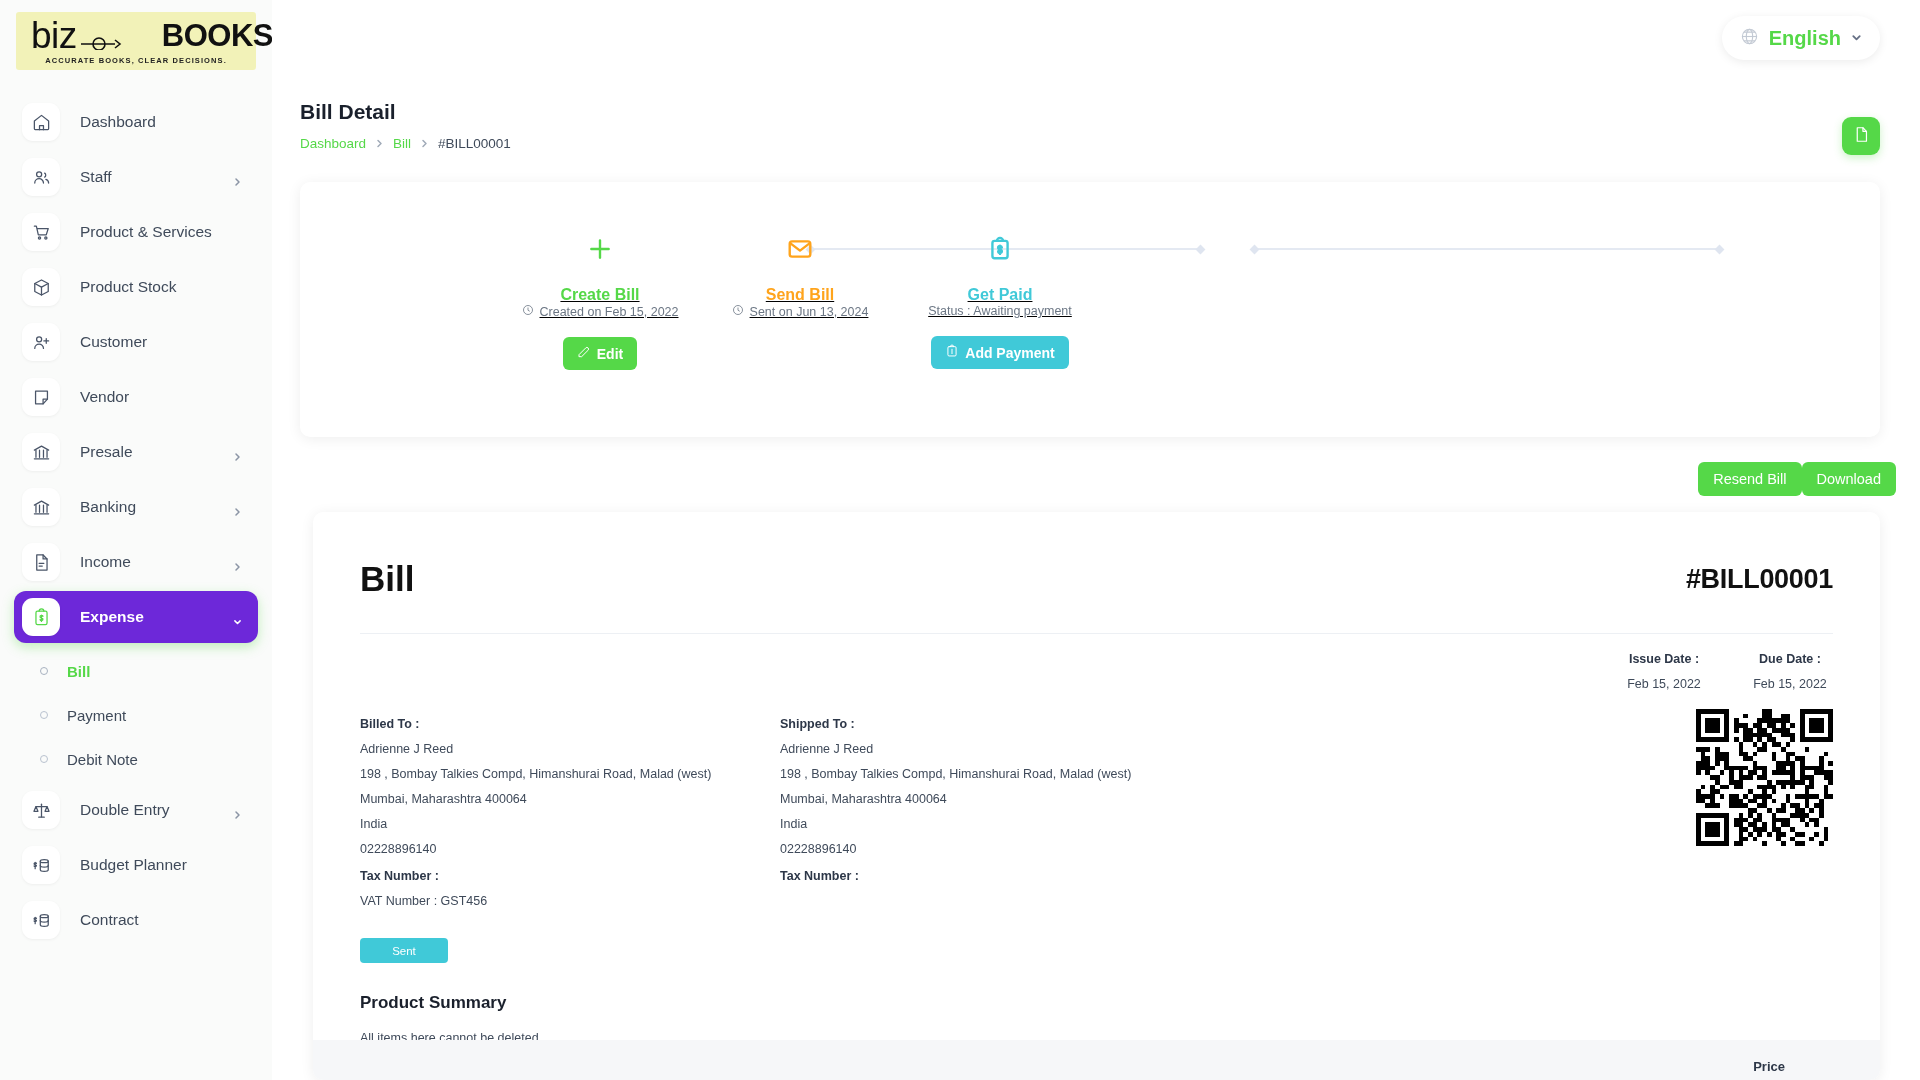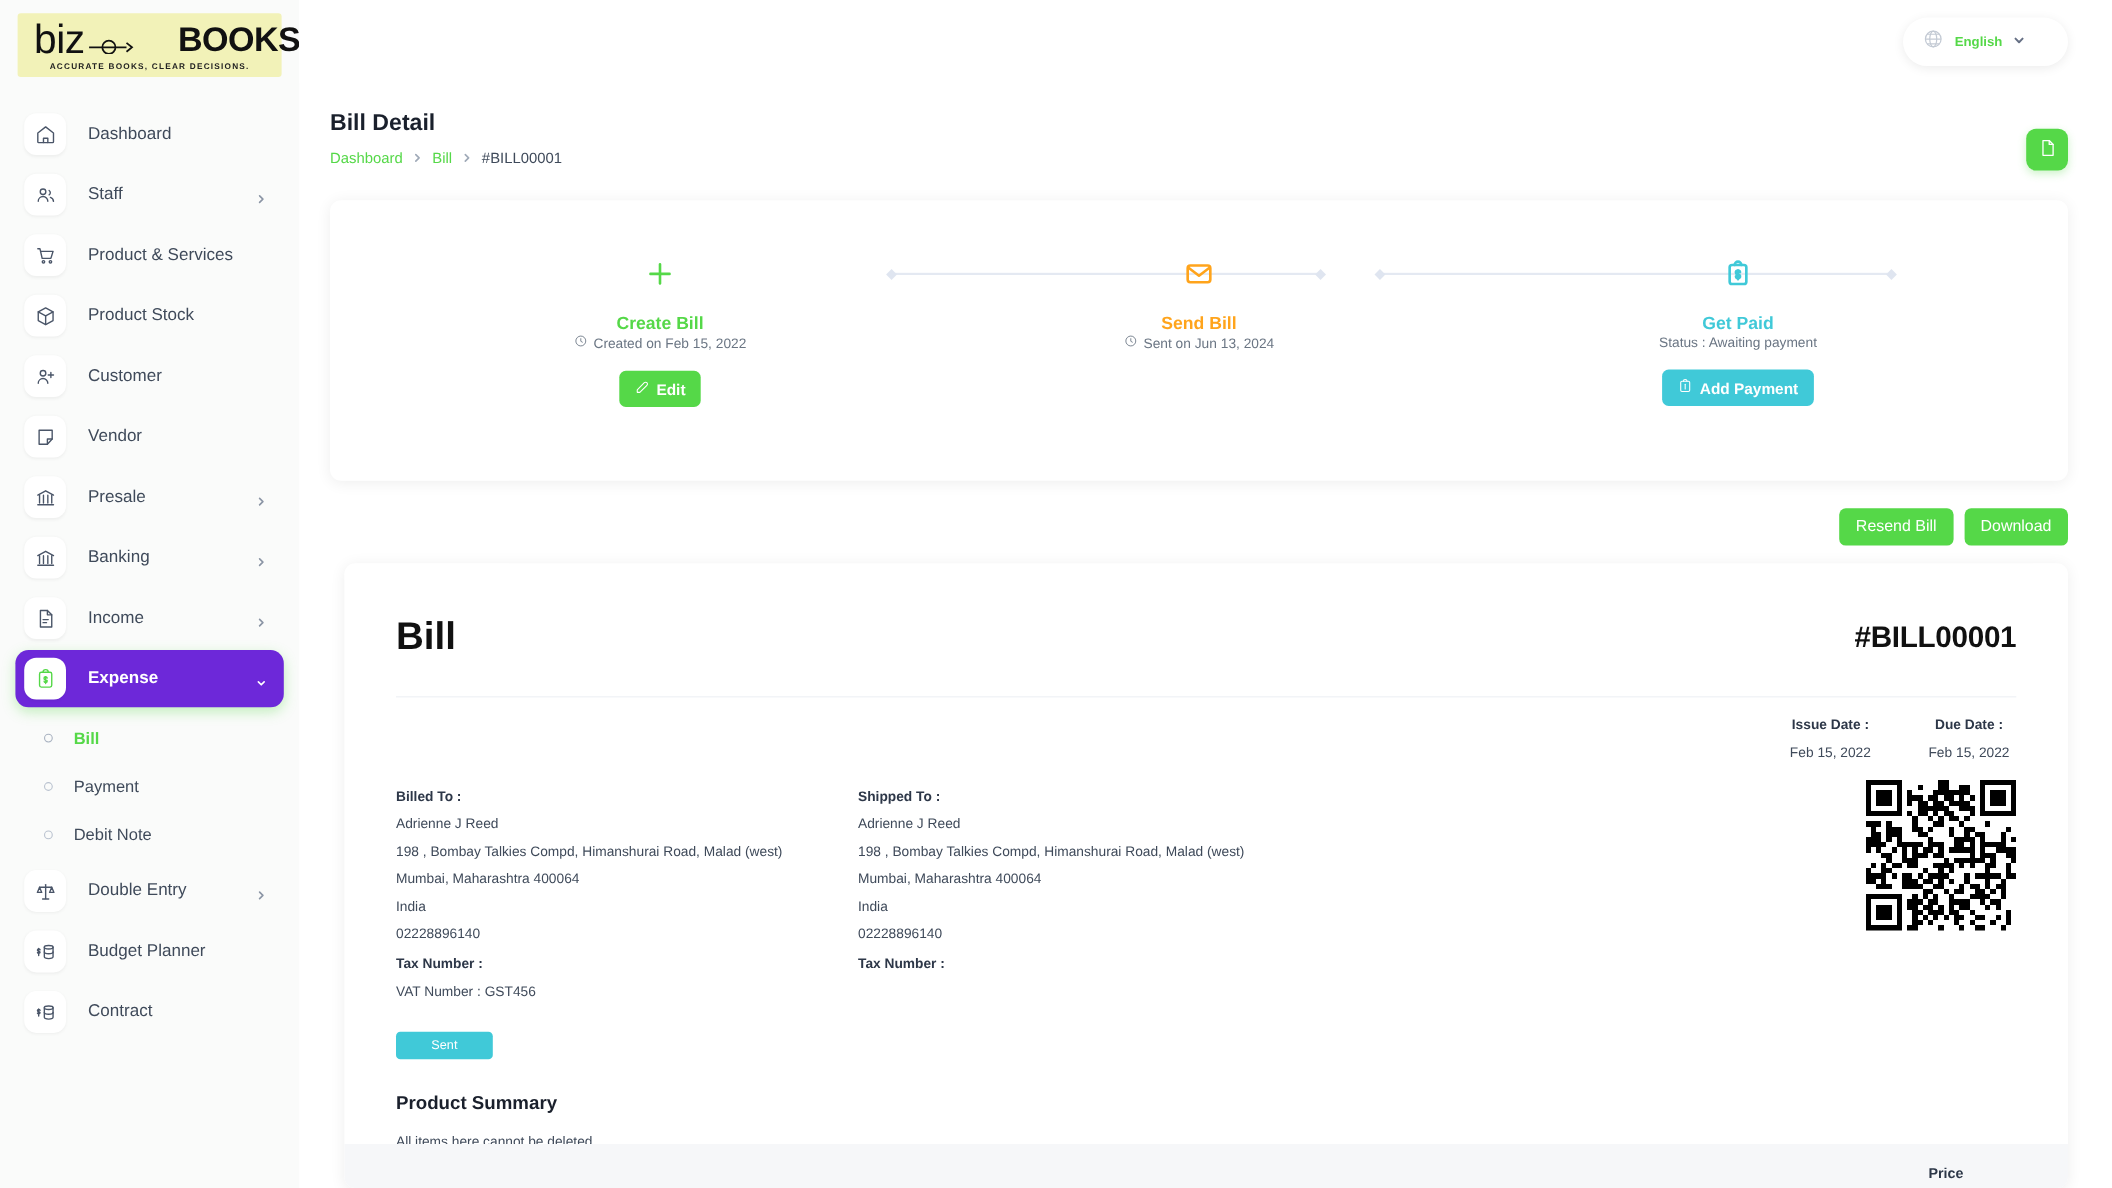--- a/index.html
+++ b/index.html
@@ -103,21 +103,21 @@
   .lang-pill {
     position: absolute; right: 40px; top: 16px;
     height: 44px; min-width: 150px;
     background: #ffffff;
     border-radius: 26px;
     box-shadow: 0 2px 10px rgba(0,0,0,.08);
     display: flex; align-items: center; gap: 10px;
     padding: 0 18px; cursor: pointer;
   }
   .globe svg { width: 19px; height: 19px; stroke: #c3cad4; fill: none; stroke-width: 1.4; }
-  .lang-text { font-size: 12px; color: #55d848; font-weight: 600; }
+  .lang-text { font-size: 20px; color: #55d848; font-weight: 600; }
   .lang-chev svg { width: 11px; height: 11px; stroke: #667085; fill: none; stroke-width: 2;
                    stroke-linecap: round; stroke-linejoin: round; }
 
   
   .page-head { position: absolute; left: 300px; top: 100px; }
   .page-title { font-size: 21px; font-weight: 700; color: #1a202c; }
   .crumbs { margin-top: 12px; display: flex; align-items: center; gap: 9px; font-size: 13.5px; }
   .crumb-link { color: #55d848; cursor: pointer; font-weight: 500; }
   .crumb-sep svg { width: 9px; height: 9px; stroke: #a0aab8; fill: none; stroke-width: 2;
                    stroke-linecap: round; stroke-linejoin: round; display: block; }
@@ -135,22 +135,23 @@
 
   
   .stepper-card {
     position: absolute; left: 300px; top: 182px;
     width: 1580px; height: 255px;
     background: #ffffff; border-radius: 10px;
     box-shadow: 0 2px 14px rgba(0,0,0,.07);
   }
   .steps {
     position: relative;
-    display: flex; justify-content: space-between;
+    display: flex; 
     padding: 52px 200px 0 200px;
+    text-decoration: underline;
   }
   .step { width: 200px; text-align: center; position: relative; z-index: 2; }
   .step-icon { height: 30px; display: flex; align-items: center; justify-content: center; }
   .step-icon svg { width: 26px; height: 26px; fill: none; stroke-width: 2.2;
                    stroke-linecap: round; stroke-linejoin: round; }
   .step-name { margin-top: 22px; font-size: 16px; font-weight: 700; }
   .step-sub {
     font-size: 12.5px; color: #6b7684;
     display: flex; align-items: center; justify-content: center; gap: 6px;
   }
@@ -173,21 +174,21 @@
   .connector::before, .connector::after {
     content: ""; position: absolute; top: -2.5px;
     width: 7px; height: 7px; background: #dfe5f0; transform: rotate(45deg);
   }
   .connector::before { left: -1px; }
   .connector::after { right: -1px; }
   .conn-1 { left: 508px; width: 395px; }
   .conn-2 { left: 952px; width: 470px; }
 
   
-  .actions { position: absolute; right: 40px; top: 462px; display: flex; gap: 10px; }
+  .actions { position: absolute; right: 24px; top: 462px; display: flex; }
   .act-btn {
     background: #55d848; border: none; cursor: pointer;
     color: #fff; font-size: 14.5px; font-weight: 500;
     height: 34px; padding: 0 15px; border-radius: 6px;
     font-family: "Liberation Sans", sans-serif;
   }
 
   
   .bill-card {
     position: absolute; left: 313px; top: 512px;

